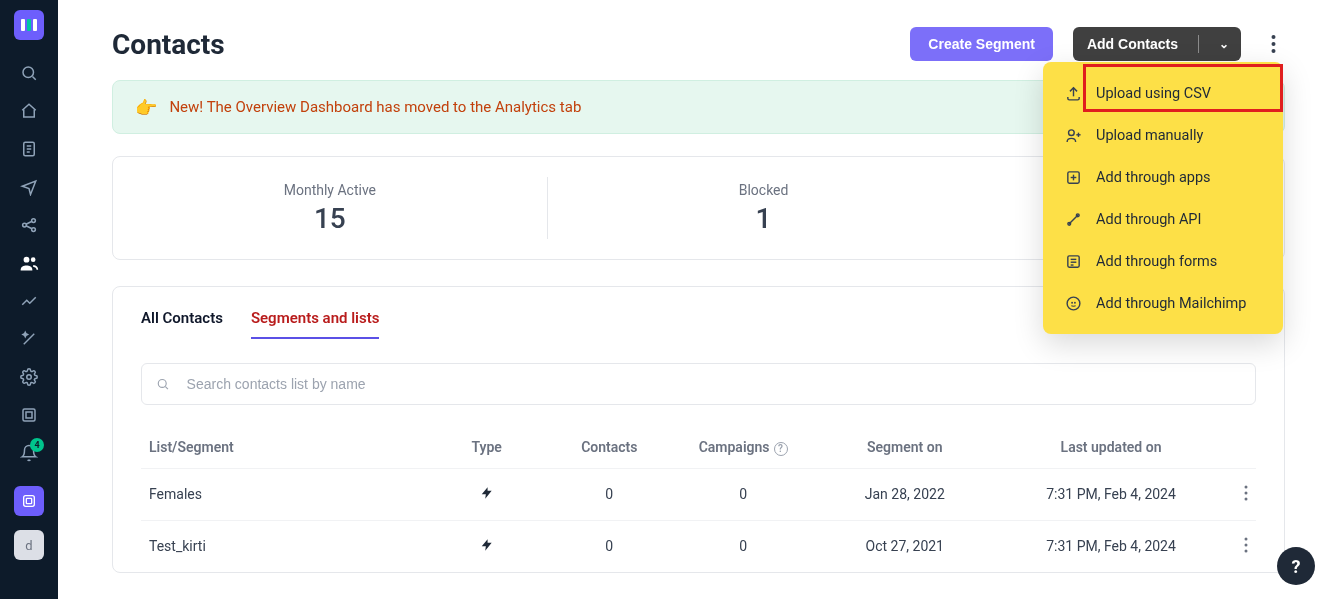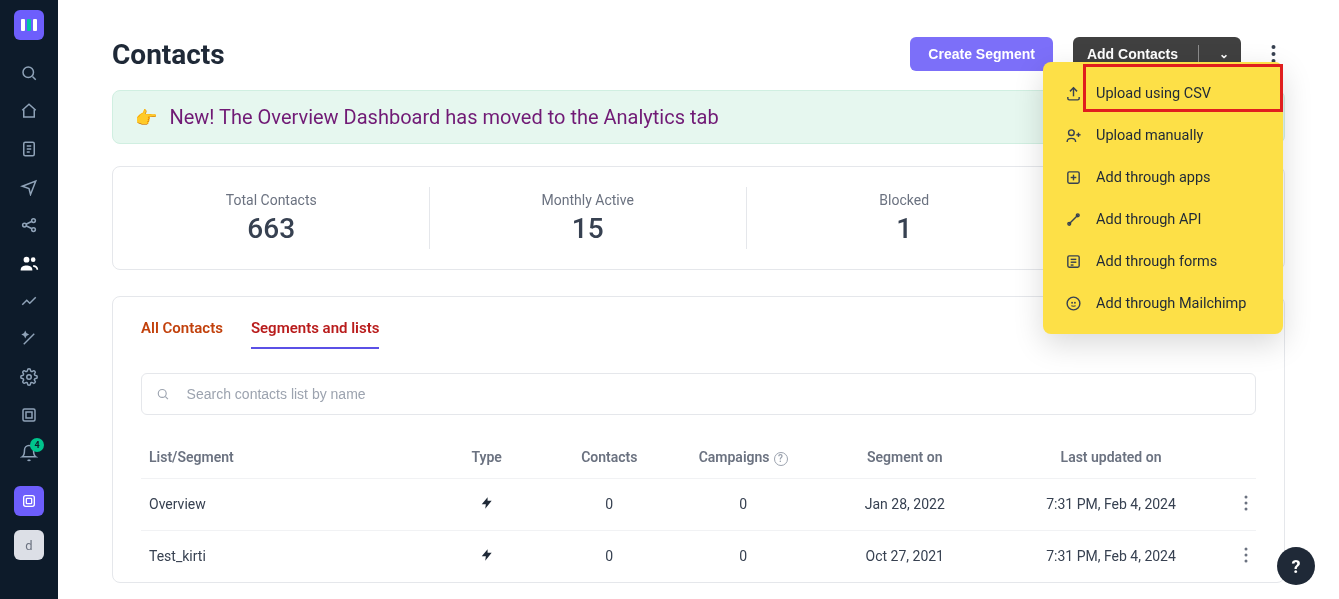--- a/index.html
+++ b/index.html
@@ -74,21 +74,21 @@
     border-radius: 6px;
     display:flex;align-items:center;justify-content:center;
     color:#6b7280;
     font-size: 13px;
     margin-top: 14px;
   }
 
   
   .main {
     position: absolute;
-    left: 58px; top: 12px;
+    left: 58px; top: 2px;
     right: 0;
     padding: 24px 54px 0 54px;
   }
 
   .header-row {
     display: flex;
     align-items: center;
     justify-content: space-between;
     margin-bottom: 18px;
   }
@@ -141,21 +141,21 @@
     border: 1px solid #d0efe1;
     border-radius: 8px;
     height: 54px;
     display: flex;
     align-items: center;
     padding: 0 22px;
     gap: 12px;
     margin-bottom: 22px;
     position: relative;
   }
-  .banner-text { color: #701a75; font-size: 20px; }
+  .banner-text { color: #c2410c; font-size: 15px; }
   .banner-arrow {
     margin-left: auto;
     color: #10b981;
     display:flex;align-items:center;
   }
 
   
   .stats {
     border: 1px solid #e5e7eb;
     border-radius: 8px;
@@ -189,21 +189,21 @@
     padding: 22px 28px 0 28px;
   }
   .tabs {
     display: flex;
     gap: 28px;
     margin-bottom: 24px;
   }
   .tab {
     font-size: 15px;
     font-weight: 600;
-    color: #c2410c;
+    color: #0f172a;
     padding-bottom: 10px;
     cursor: pointer;
   }
   .tab.active {
     color: #b91c1c;
     border-bottom: 2px solid #5b50e6;
   }
 
   .search-wrap {
     border: 1px solid #e5e7eb;
@@ -423,24 +423,20 @@
     <span class="banner-arrow">
       <svg width="18" height="18" viewBox="0 0 24 24" fill="none" stroke="currentColor" stroke-width="2">
           <line x1="4" y1="12" x2="20" y2="12"></line>
           <polyline points="14 6 20 12 14 18"></polyline>
         </svg>
     </span>
   </div>
 
   <div class="stats">
     <div class="stat">
-      <div class="stat-label">Total Contacts</div>
-      <div class="stat-value">663</div>
-    </div>
-    <div class="stat">
       <div class="stat-label">Monthly Active</div>
       <div class="stat-value">15</div>
     </div>
     <div class="stat">
       <div class="stat-label">Blocked</div>
       <div class="stat-value">1</div>
     </div>
     <div class="stat" style="flex:0.7;"></div>
   </div>
 
@@ -467,21 +463,21 @@
           <th class="center" style="width:12%">
             <span>Campaigns</span><span class="help-circle">?</span>
           </th>
           <th class="center" style="width:17%">Segment on</th>
           <th class="center" style="width:20%">Last updated on</th>
           <th style="width:3%"></th>
         </tr>
       </thead>
       <tbody>
         <tr>
-          <td>Overview</td>
+          <td>Females</td>
           <td class="center bolt">
             <svg width="14" height="14" viewBox="0 0 24 24" fill="currentColor">
                 <path d="M13 2L3 14h7l-1 8 11-14h-7l0-6z"></path>
               </svg>
           </td>
           <td class="center">0</td>
           <td class="center">0</td>
           <td class="center">Jan 28, 2022</td>
           <td class="center">7:31 PM, Feb 4, 2024</td>
           <td class="row-more">

